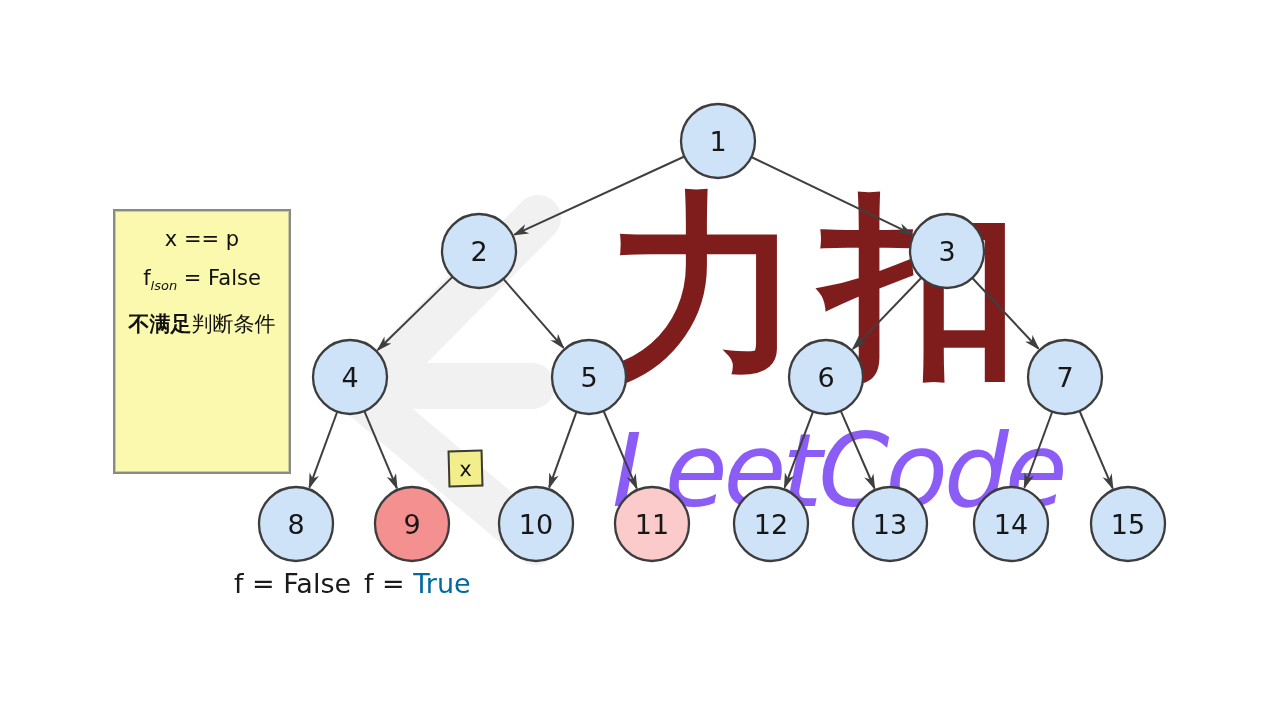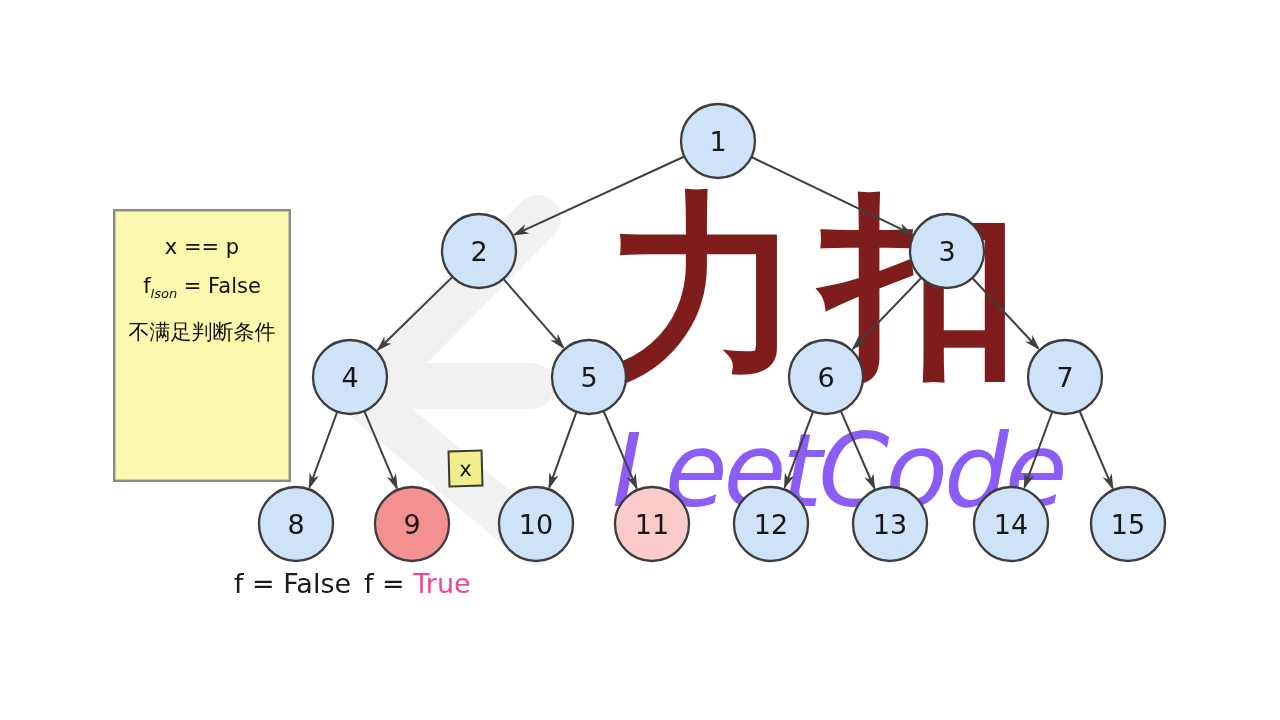--- a/index.html
+++ b/index.html
@@ -37,27 +37,27 @@
   }
 
   
   #note-box {
     position: absolute; z-index: 2;
     left: 113px; top: 209px;
     width: 174px; height: 252px;
     background: #fbf9ad;
     border: 2.5px solid #8a8a8a;
     box-shadow: inset 0 0 0 1px #c9c9a0;
-    padding: 17px 0 0 0;
+    padding: 9px 0 0 0;
     text-align: center;
     color: #111;
   }
   .note-line { line-height: 39px; font-size: 21px; white-space: nowrap; }
   .note-line sub { font-size: 0.62em; font-style: italic; }
-  .note-line .b { font-weight: normal; margin-top: 40px; }
+  .note-line .b { font-weight: bold; margin-top: 40px; }
 
   
   #x-marker {
     position: absolute; z-index: 2;
     left: 448px; top: 450px;
     width: 31px; height: 33px;
     background: #f2ee8b;
     border: 2px solid #3a3a3a;
     display: flex; align-items: center; justify-content: center;
     font-size: 21px; color: #111;
@@ -174,15 +174,15 @@
 
   <div id="note-box" style="background: rgb(251, 249, 173);">
     <div class="note-line">x == p</div>
     <div class="note-line"><span>f</span><sub>lson</sub><span> = False</span></div>
     <div class="note-line"><span class="b">不满足</span><span>判断条件</span></div>
   </div>
 
   <div id="x-marker" style="background: rgb(242, 238, 139);">x</div>
 
   <div id="f-false-label" class="bottom-label">f = False</div>
-  <div id="f-true-label" class="bottom-label"><span>f = </span><span id="f-true-value" style="color: #ec4899;">True</span></div>
+  <div id="f-true-label" class="bottom-label"><span>f = </span><span id="f-true-value" style="color: #0369a1;">True</span></div>
 
 </div>
 
 </body></html>

